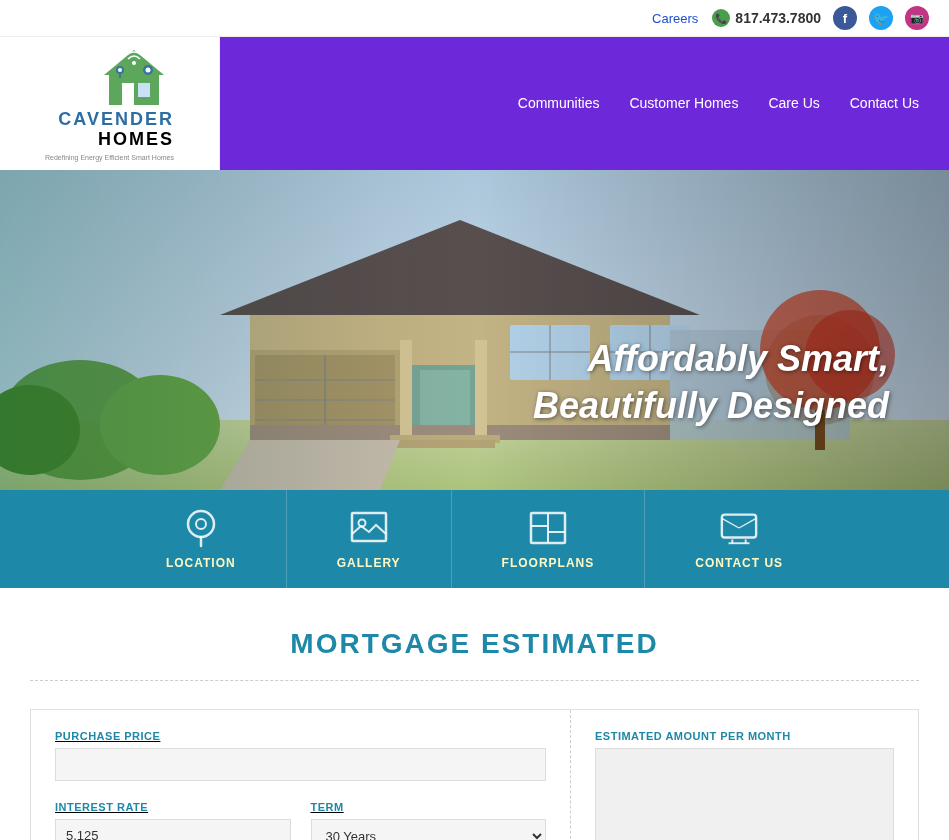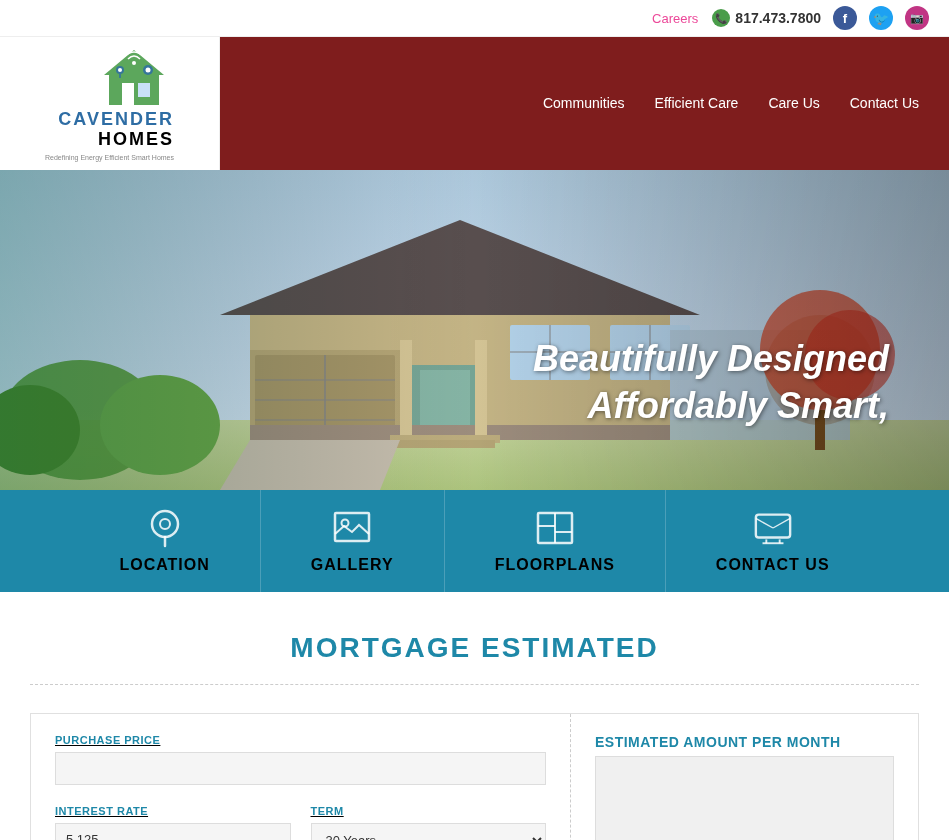--- a/index.html
+++ b/index.html
@@ -69,21 +69,21 @@
       text-align: right;
     }
     .brand-cavender { color: #2e6da4; }
     .brand-homes { color: #000000; }
     .brand-tagline {
       font-size: 8px;
       color: #666;
       line-height: 1.3;
     }
     .nav-area {
-      background: #7f1d1d;
+      background: #6d28d9;
       flex: 1;
       display: flex;
       align-items: center;
       justify-content: flex-end;
       padding: 0 30px;
       gap: 30px;
     }
     .nav-item {
       color: #fff;
       font-size: 14px;
@@ -157,25 +157,25 @@
       border-right: 1px solid rgba(255,255,255,0.2);
     }
     .quick-link-item:last-child { border-right: none; }
     .quick-link-icon {
       width: 40px; height: 40px;
       display: flex; align-items: center; justify-content: center;
       font-size: 28px;
       color: rgba(255,255,255,0.85);
     }
     .quick-link-label {
-      font-size: 16px;
+      font-size: 12px;
       font-weight: bold;
       letter-spacing: 1px;
       text-transform: uppercase;
-      color: #000000;
+      color: #fef9c3;
     }
 
     
     .mortgage-section {
       padding: 40px 30px 30px;
       background: #fff;
     }
     .mortgage-title {
       text-align: center;
       color: #1e88a8;
@@ -233,39 +233,39 @@
       width: 100%;
       padding: 8px 10px;
       border: 1px solid #ddd;
       background: #f5f5f5;
       font-size: 13px;
       color: #333;
       outline: none;
       -webkit-appearance: auto;
     }
     .estimated-label {
-      font-size: 14px;
+      font-size: 11px;
       font-weight: bold;
       color: #1e88a8;
       letter-spacing: 0.5px;
       margin-bottom: 6px;
       text-transform: uppercase;
     }
     .estimated-box {
       background: #f0f0f0;
       border: 1px solid #ddd;
       height: 100px;
       width: 100%;
     }
   </style>
 </head>
 <body>
 
 <div class="top-bar">
-  <span style="cursor:pointer;color:#ec4899;font-size:13px;">Careers</span>
+  <span style="cursor:pointer;color:#1d4ed8;font-size:13px;">Careers</span>
   <div class="top-bar-right">
     <div class="phone-link">
       <div class="phone-icon">📞</div>
       <span style="font-size:14px;font-weight:bold;color:#333;">817.473.7800</span>
     </div>
     <div class="social-icon fb">
       <span style="font-size:13px;font-weight:bold;">f</span>
     </div>
     <div class="social-icon tw">
       <span style="font-size:13px;">🐦</span>
@@ -299,21 +299,21 @@
       </svg>
       <div style="line-height:1.1;margin-top:-4px;">
         <span class="brand-cavender" style="font-size:18px;font-weight:900;letter-spacing:2px;display:block;">CAVENDER</span>
         <span class="brand-homes" style="font-size:18px;font-weight:900;letter-spacing:2px;display:block;">HOMES</span>
       </div>
       <div class="brand-tagline" style="font-size:7px;color:#888;margin-top:3px;">Redefining Energy Efficient Smart Homes</div>
     </div>
   </div>
   <nav class="nav-area">
     <a class="nav-item">Communities</a>
-    <a class="nav-item">Efficient Care</a>
+    <a class="nav-item">Customer Homes</a>
     <a class="nav-item">Care Us</a>
     <a class="nav-item">Contact Us</a>
   </nav>
 </div>
 
 <div class="hero">
 
   <div class="hero-house">
 
     <svg class="hero-svg" viewBox="0 0 949 320" preserveAspectRatio="xMidYMid slice">
@@ -382,22 +382,22 @@
       <circle cx="820" cy="180" r="60" fill="#d04020" opacity="0.7"></circle>
       <circle cx="850" cy="185" r="45" fill="#c83020" opacity="0.6"></circle>
       <rect x="815" y="240" width="10" height="40" fill="#7a5020"></rect>
 
       <rect width="949" height="320" fill="url(#overlayGrad)"></rect>
     </svg>
   </div>
   <div class="hero-overlay"></div>
   <div class="hero-text">
     <h1>
+      <span style="display:block;">Affordably Smart,</span>
       <span style="display:block;">Beautifully Designed</span>
-      <span style="display:block;">Affordably Smart,</span>
     </h1>
   </div>
 </div>
 
 <div class="quick-links">
 
   <div class="quick-link-item">
     <div class="quick-link-icon">
       <svg width="36" height="40" viewBox="0 0 36 40">
         <circle cx="18" cy="16" r="13" fill="none" stroke="rgba(255,255,255,0.85)" stroke-width="2.5"></circle>

